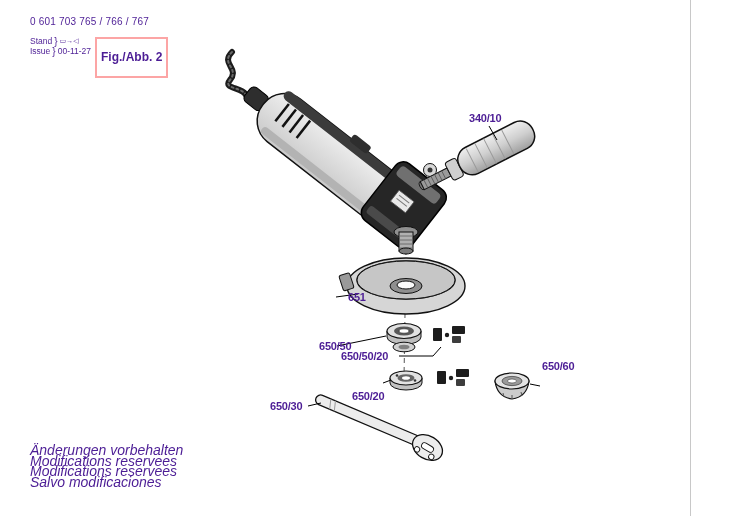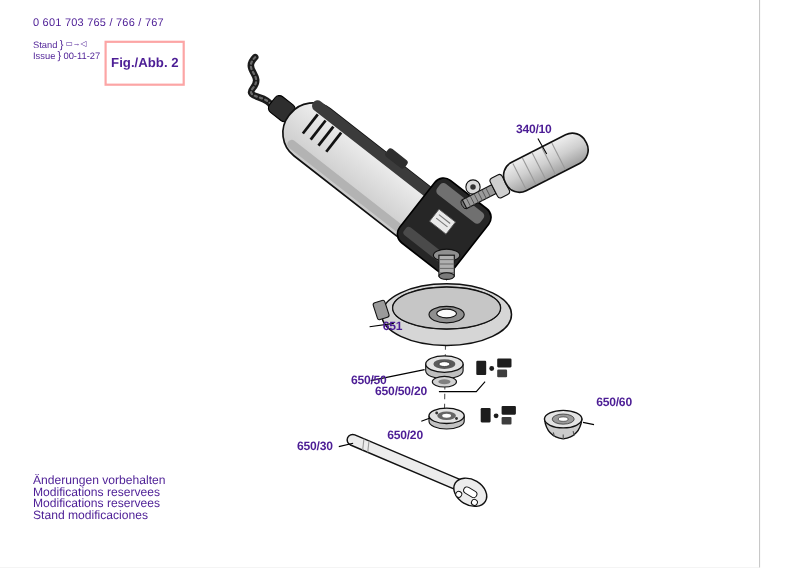--- a/index.html
+++ b/index.html
@@ -19,21 +19,21 @@
     font-size:12px;font-weight:bold;line-height:13px;padding:12px 4px;background:#fff;
   }
   .plabel{position:absolute;font-size:11px;font-weight:bold;letter-spacing:-0.2px;white-space:nowrap;}
   .lbl-650-10{left:469px;top:112px;}
   .lbl-651{left:316px;top:291px;margin-left:32px;}
   .lbl-650-50{left:299px;top:340px;margin-left:20px;}
   .lbl-650-50-20{left:341px;top:350px;}
   .lbl-650-20{left:352px;top:377px;margin-top:13px;}
   .lbl-650-60{left:542px;top:360px;}
   .lbl-650-30{left:270px;top:400px;text-align:right;}
-  .footer{position:absolute;left:30px;top:432px;font-size:11px;line-height:10.5px;}
+  .footer{position:absolute;left:30px;top:445px;font-size:14px;line-height:10.5px;font-style:italic;}
 </style>
 </head>
 <body>
 
 <div class="page">
 
   <svg class="drawing" width="730" height="516" viewBox="0 0 730 516">
     <defs>
       <linearGradient id="gBody" x1="0" y1="0" x2="0" y2="1">
         <stop offset="0" stop-color="#f2f2f2"></stop>
@@ -205,16 +205,16 @@
   <div class="plabel lbl-650-50">650/50</div>
   <div class="plabel lbl-650-50-20">650/50/20</div>
   <div class="plabel lbl-650-20">650/20</div>
   <div class="plabel lbl-650-60">650/60</div>
   <div class="plabel lbl-650-30">650/30</div>
 
   <div class="footer">
     <div>Änderungen vorbehalten</div>
     <div>Modifications reservees</div>
     <div>Modifications reservees</div>
-    <div>Stand modificaciones</div>
+    <div>Salvo modificaciones</div>
   </div>
 
 </div>
 
 </body></html>

